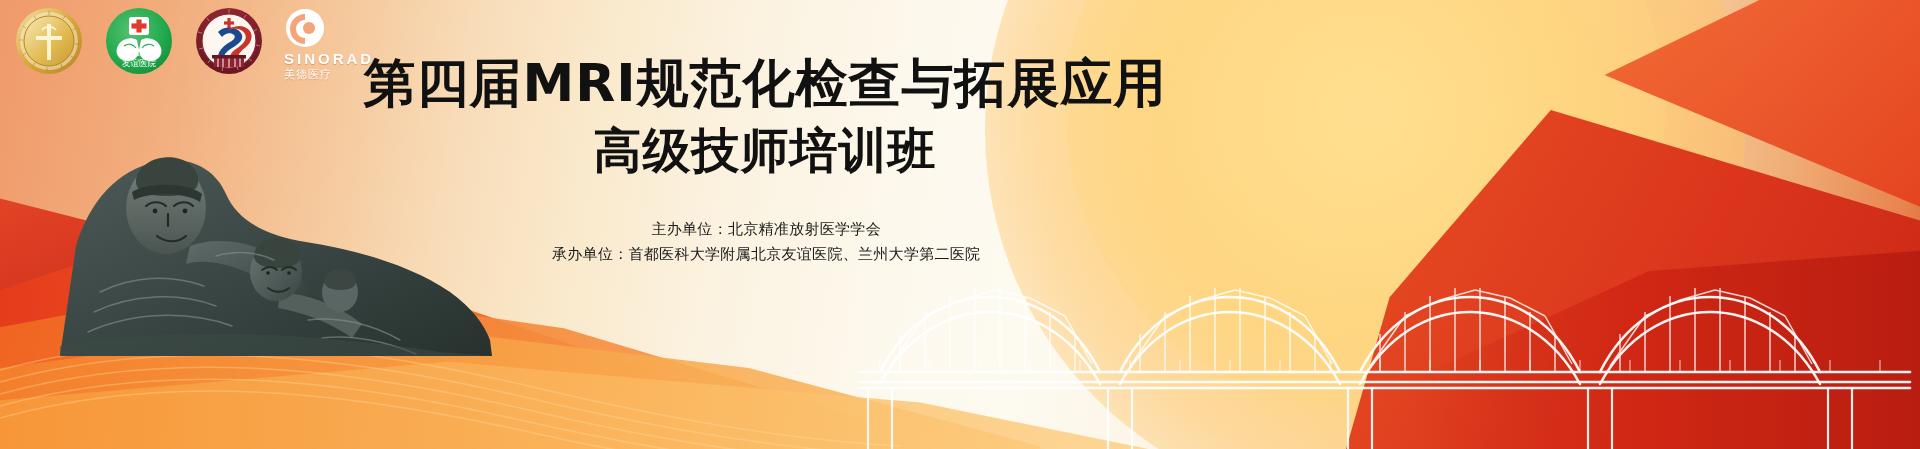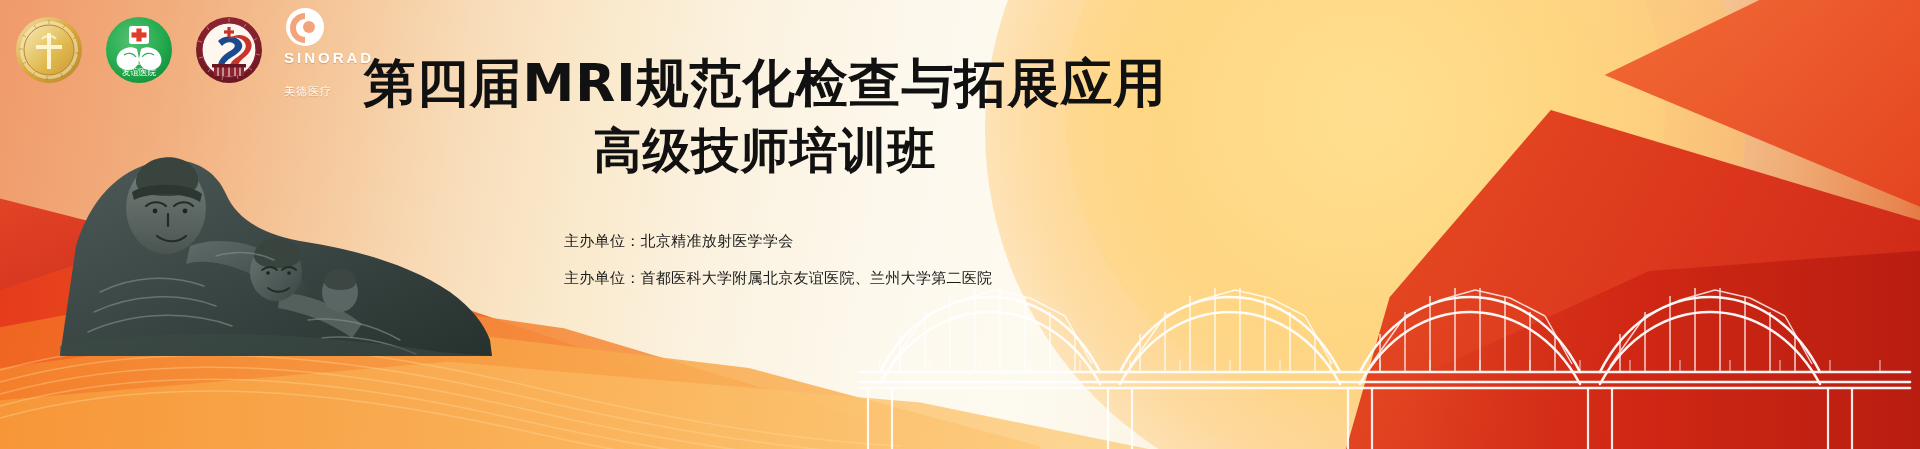--- a/index.html
+++ b/index.html
@@ -149,21 +149,21 @@
   .logo-sinorad{
     display:flex;flex-direction:column;
     justify-content:center;line-height:1;
   }
   .sinorad-txt{
     color:#fff;font-weight:bold;letter-spacing:3px;
     font-size:15px;margin-top:2px;
     text-shadow:0 1px 1px rgba(150,80,30,.35);
   }
   .sinorad-sub{
-    color:#fff;font-size:11px;letter-spacing:1px;margin-top:21px;
+    color:#fff;font-size:11px;letter-spacing:1px;margin-top:3px;
     text-shadow:0 1px 1px rgba(150,80,30,.35);
   }
 
   
   .title-wrap{
     position:absolute;left:0;top:56px;width:1530px;
     text-align:center;z-index:25;
   }
   .title-line{
     font-family:"DejaVu Sans","Liberation Sans",sans-serif;
@@ -179,21 +179,21 @@
   
   .info{
     position:absolute;left:548px;top:215px;z-index:25;
     color:#1a1a1a;
     font-family:"DejaVu Sans","Liberation Sans",sans-serif;
     font-size:15px;
     line-height:21px;
     letter-spacing:.3px;
     white-space:nowrap;
   }
-  .info div{margin:16px;padding:0;}
+  .info div{margin:4px;padding:0;text-align:center;}
   .info .date-line{letter-spacing:.6px;}
 </style>
 </head>
 <body>
 
 <div id="banner">
 
   <div class="bg-base"></div>
   <div class="sun-glow"></div>
   <div class="sun-disc"></div>
@@ -458,16 +458,16 @@
 
   </div>
 
   <div class="title-wrap">
     <div class="title-line title-1">第四届MRI规范化检查与拓展应用</div>
     <div class="title-line title-2">高级技师培训班</div>
   </div>
 
   <div class="info">
     <div>主办单位：北京精准放射医学学会</div>
-    <div>主办单位：首都医科大学附属北京友谊医院、兰州大学第二医院</div>
+    <div>承办单位：首都医科大学附属北京友谊医院、兰州大学第二医院</div>
   </div>
 
 </div>
 
 </body></html>

